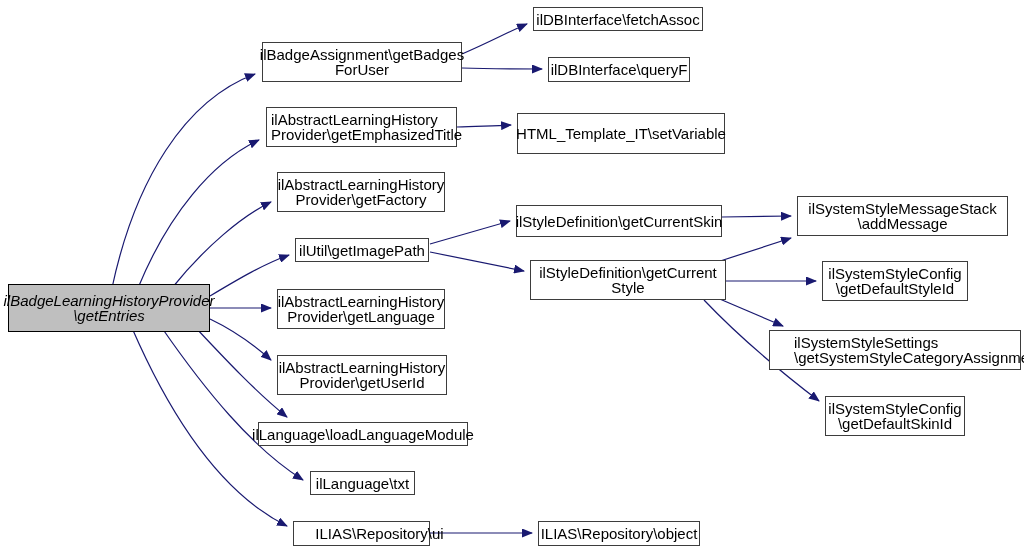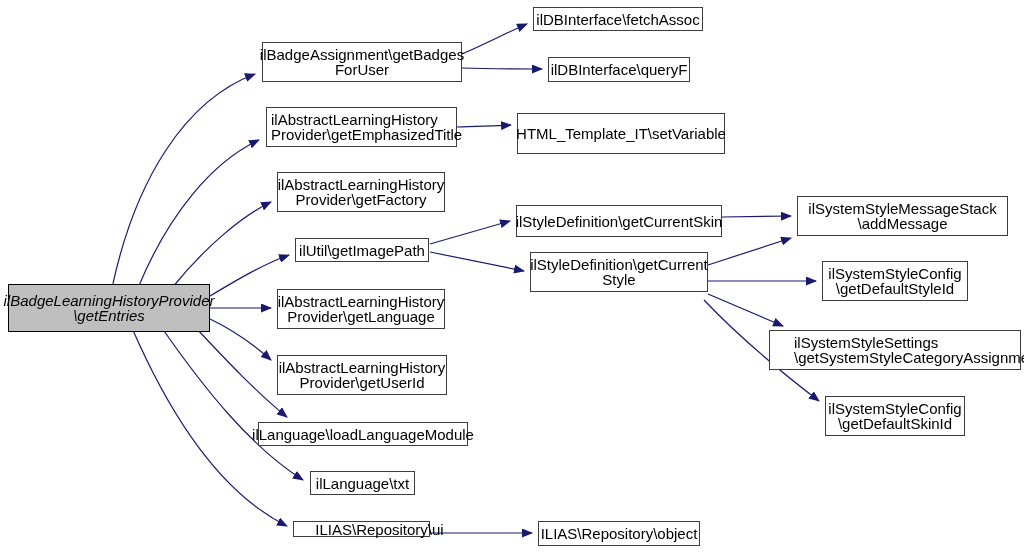--- a/index.html
+++ b/index.html
@@ -80,32 +80,32 @@
 ForUser</div>
       <div class="node" style="left: 533px; top: 7px; width: 170px; height: 24px;">ilDBInterface\fetchAssoc</div>
       <div class="node" style="left: 548px; top: 57px; width: 142px; height: 25px;">ilDBInterface\queryF</div>
       <div class="node align-left" style="left: 266px; top: 107px; width: 191px; height: 40px;">ilAbstractLearningHistory
 Provider\getEmphasizedTitle</div>
       <div class="node" style="left: 517px; top: 113px; width: 208px; height: 41px;">HTML_Template_IT\setVariable</div>
       <div class="node" style="left: 277px; top: 172px; width: 168px; height: 40px;">ilAbstractLearningHistory
 Provider\getFactory</div>
       <div class="node" style="left: 295px; top: 238px; width: 134px; height: 24px;">ilUtil\getImagePath</div>
       <div class="node" style="left: 516px; top: 205px; width: 206px; height: 32px;">ilStyleDefinition\getCurrentSkin</div>
-      <div class="node" style="left: 530px; top: 252px; width: 178px; height: 40px;">ilStyleDefinition\getCurrent
+      <div class="node" style="left: 530px; top: 260px; width: 196px; height: 40px;">ilStyleDefinition\getCurrent
 Style</div>
       <div class="node" style="left: 797px; top: 196px; width: 211px; height: 40px;">ilSystemStyleMessageStack
 \addMessage</div>
       <div class="node" style="left: 822px; top: 261px; width: 146px; height: 40px;">ilSystemStyleConfig
 \getDefaultStyleId</div>
       <div class="node align-left" style="left: 769px; top: 330px; width: 252px; height: 40px; padding-left: 24px;">ilSystemStyleSettings
 \getSystemStyleCategoryAssignments</div>
       <div class="node" style="left: 825px; top: 396px; width: 140px; height: 40px;">ilSystemStyleConfig
 \getDefaultSkinId</div>
       <div class="node" style="left: 277px; top: 289px; width: 168px; height: 40px;">ilAbstractLearningHistory
 Provider\getLanguage</div>
       <div class="node" style="left: 277px; top: 355px; width: 170px; height: 40px;">ilAbstractLearningHistory
 Provider\getUserId</div>
       <div class="node" style="left: 258px; top: 422px; width: 210px; height: 24px;">ilLanguage\loadLanguageModule</div>
       <div class="node" style="left: 310px; top: 471px; width: 105px; height: 24px;">ilLanguage\txt</div>
-      <div class="node" style="left: 293px; top: 521px; width: 137px; height: 16px; padding-left: 40px;">ILIAS\Repository\ui</div>
+      <div class="node" style="left: 293px; top: 521px; width: 137px; height: 25px; padding-left: 40px;">ILIAS\Repository\ui</div>
       <div class="node" style="left: 538px; top: 521px; width: 162px; height: 25px;">ILIAS\Repository\object</div>
     </div>
 </div>
 
 </body></html>

